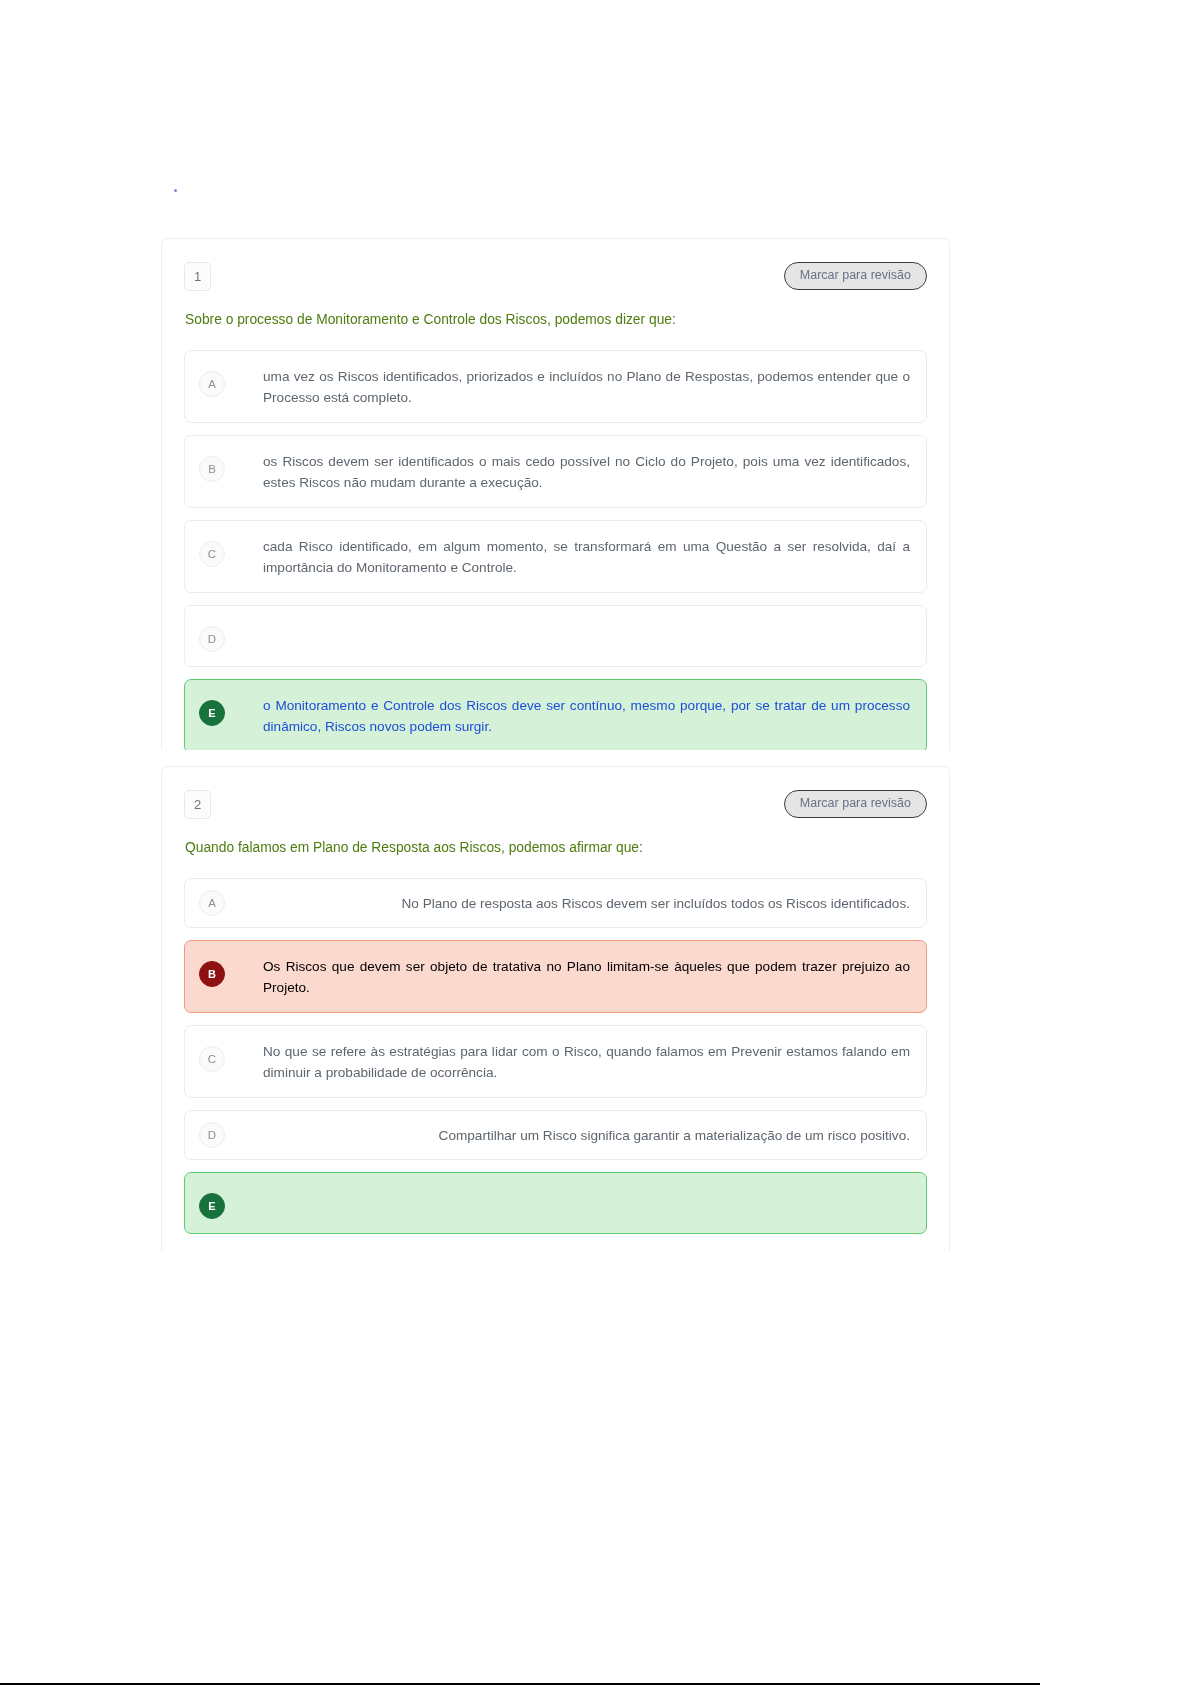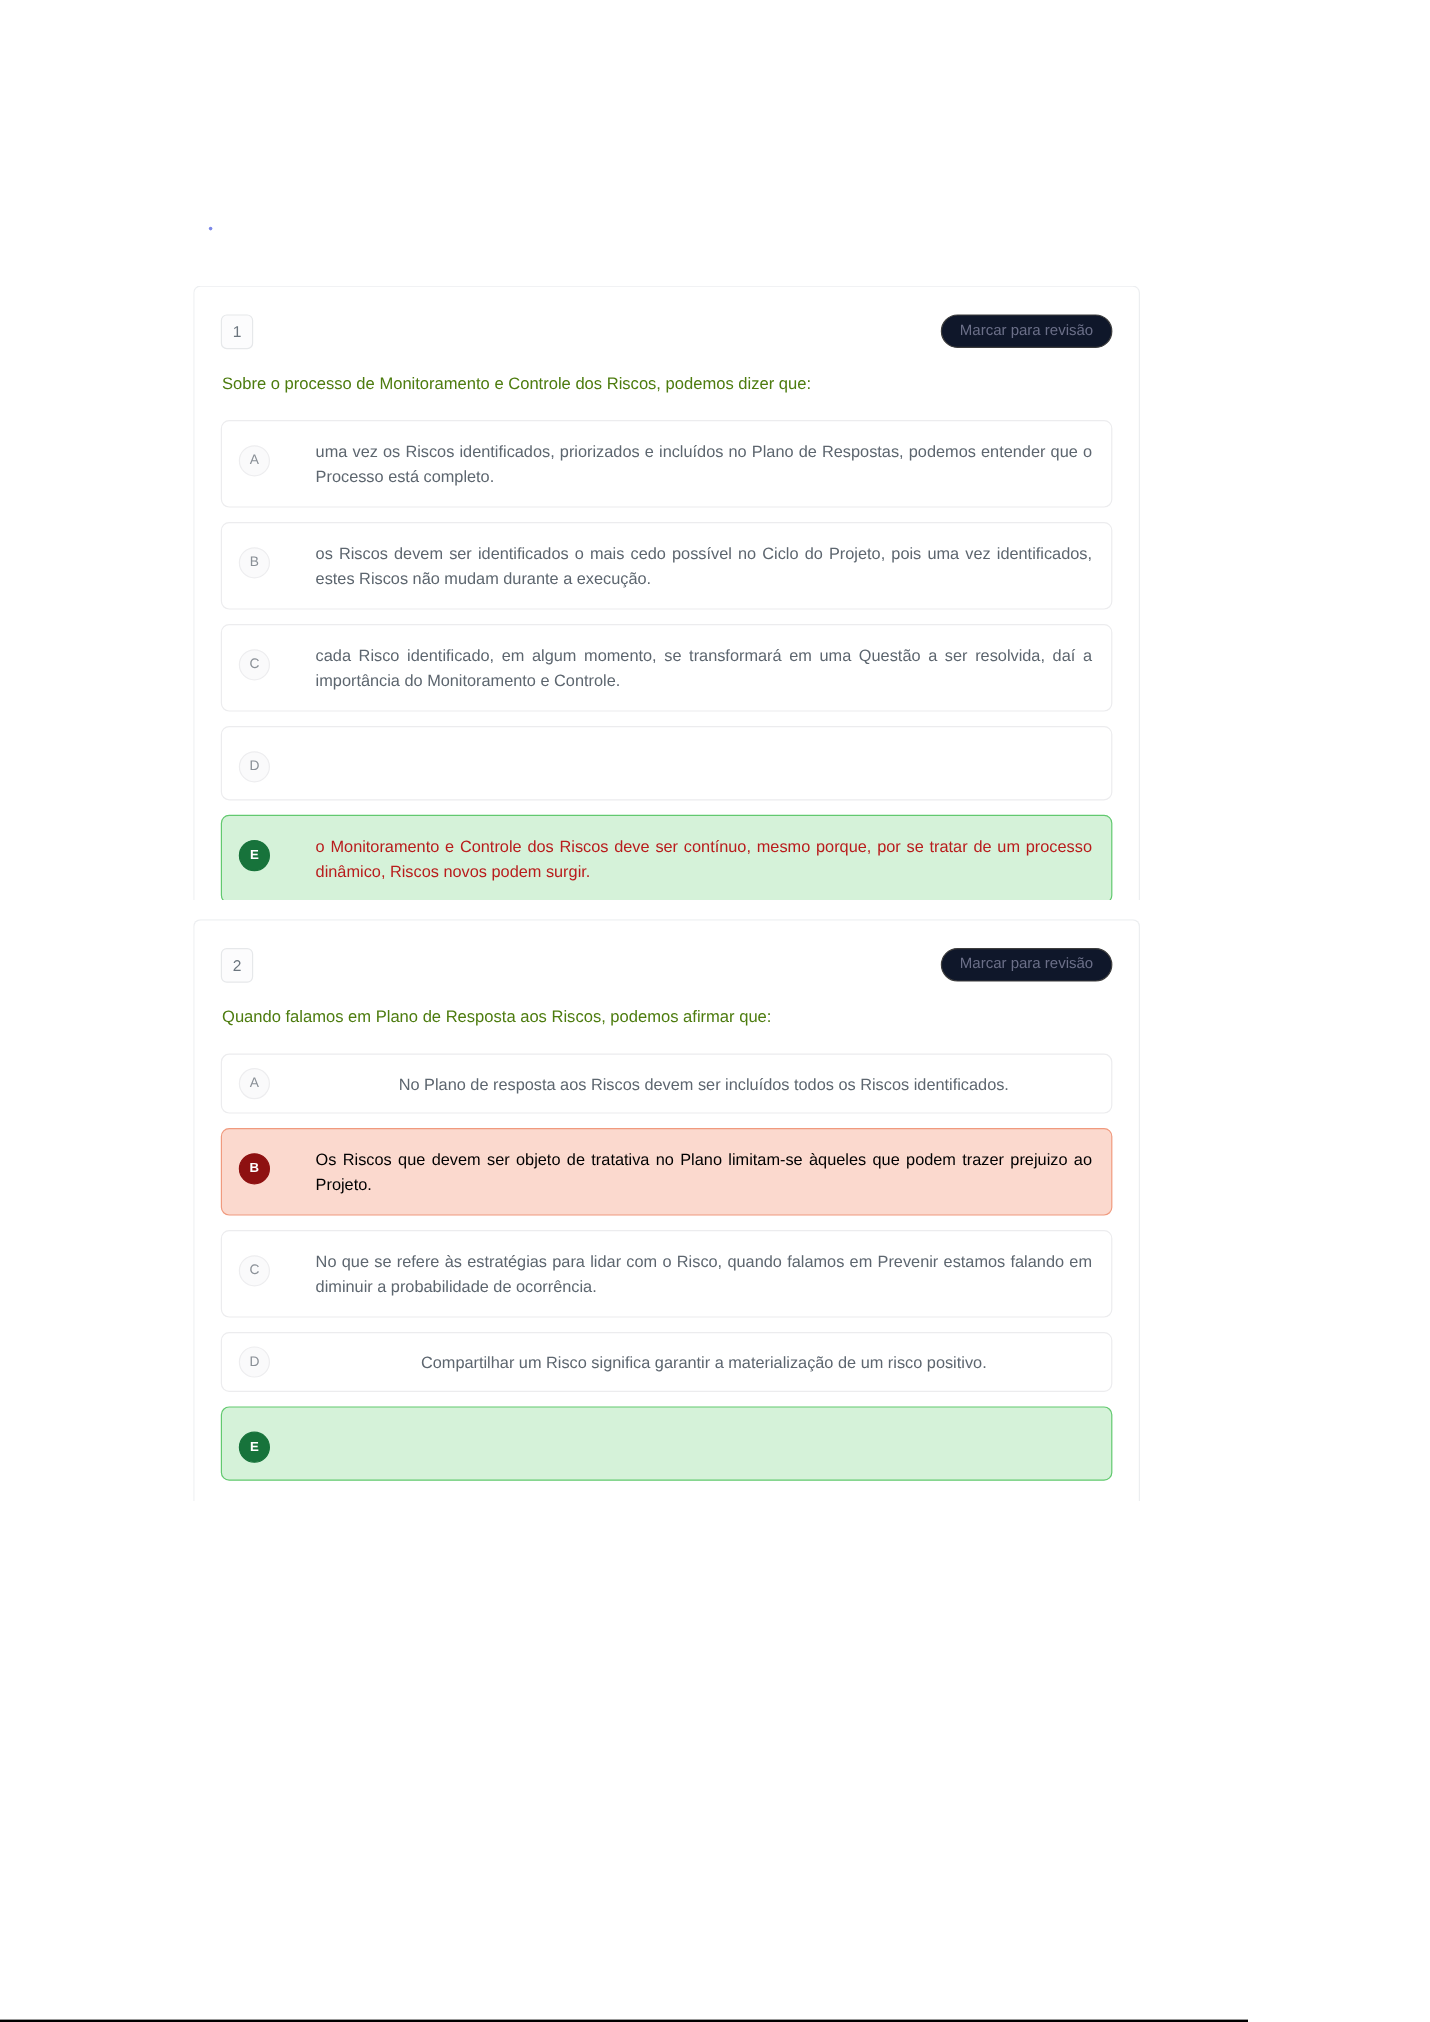--- a/index.html
+++ b/index.html
@@ -73,21 +73,21 @@
     display: flex;
     align-items: center;
     justify-content: center;
     font-size: 13px;
     color: #6b757e;
     padding: 0 8px;
   }
   .review-btn {
     border: 1.6px solid #3d3d3d;
     border-radius: 16px;
-    background: #0f172a;
+    background: #e5e5e5;
     color: #6b6f88;
     font-size: 12.5px;
     font-family: "Liberation Sans", sans-serif;
     padding: 6px 15px 7px 15px;
     line-height: 1;
     cursor: pointer;
     white-space: nowrap;
   }
 
   .q-statement {
@@ -137,35 +137,35 @@
 
   .opt-text {
     font-size: 13.6px;
     line-height: 1.55;
     color: #5d666f;
     text-align: justify;
     flex: 1 1 auto;
     padding-top: 1px;
     margin-left: 24px;
   }
-  .opt.one-line .opt-text { text-align: center; }
+  .opt.one-line .opt-text { text-align: right; }
 
   
   .opt.correct {
     background: #d5f2d9;
     border: 1px solid #62c96f;
   }
   .opt.correct .opt-badge {
     background: #17733b;
     border-color: #17733b;
     color: #ffffff;
     font-weight: bold;
     font-size: 11px;
   }
-  .opt.correct .opt-text { color: #b91c1c; }
+  .opt.correct .opt-text { color: #1d4ed8; }
 
   
   .opt.wrong {
     background: #fbd9ce;
     border: 1px solid #f09a7e;
   }
   .opt.wrong .opt-badge {
     background: #8e1111;
     border-color: #8e1111;
     color: #ffffff;

